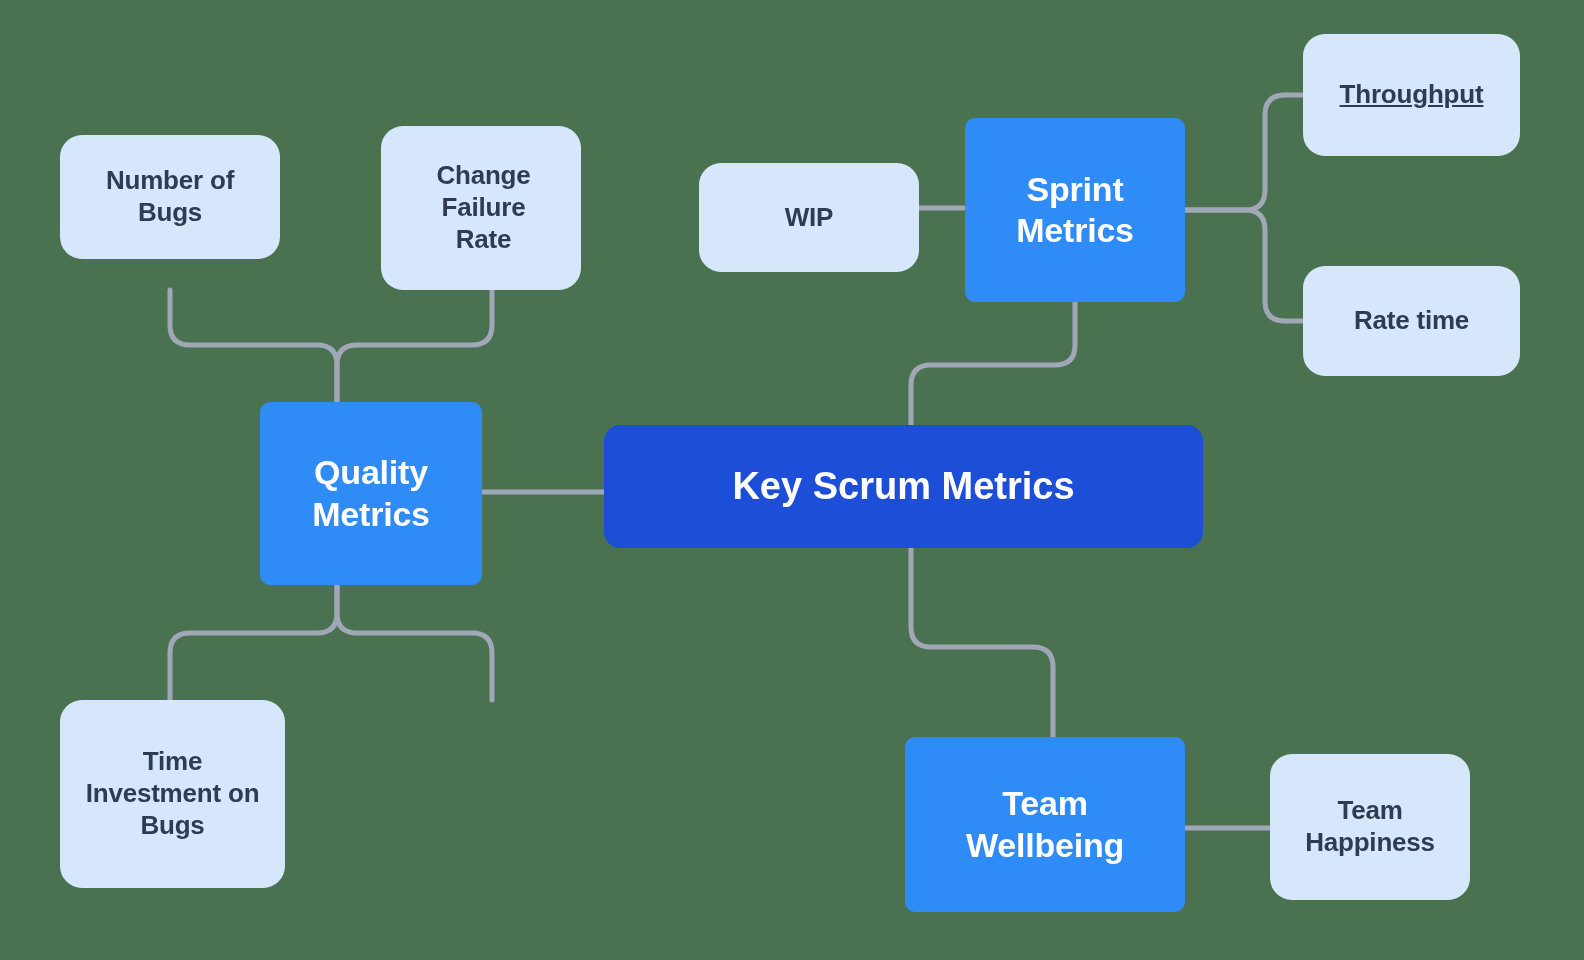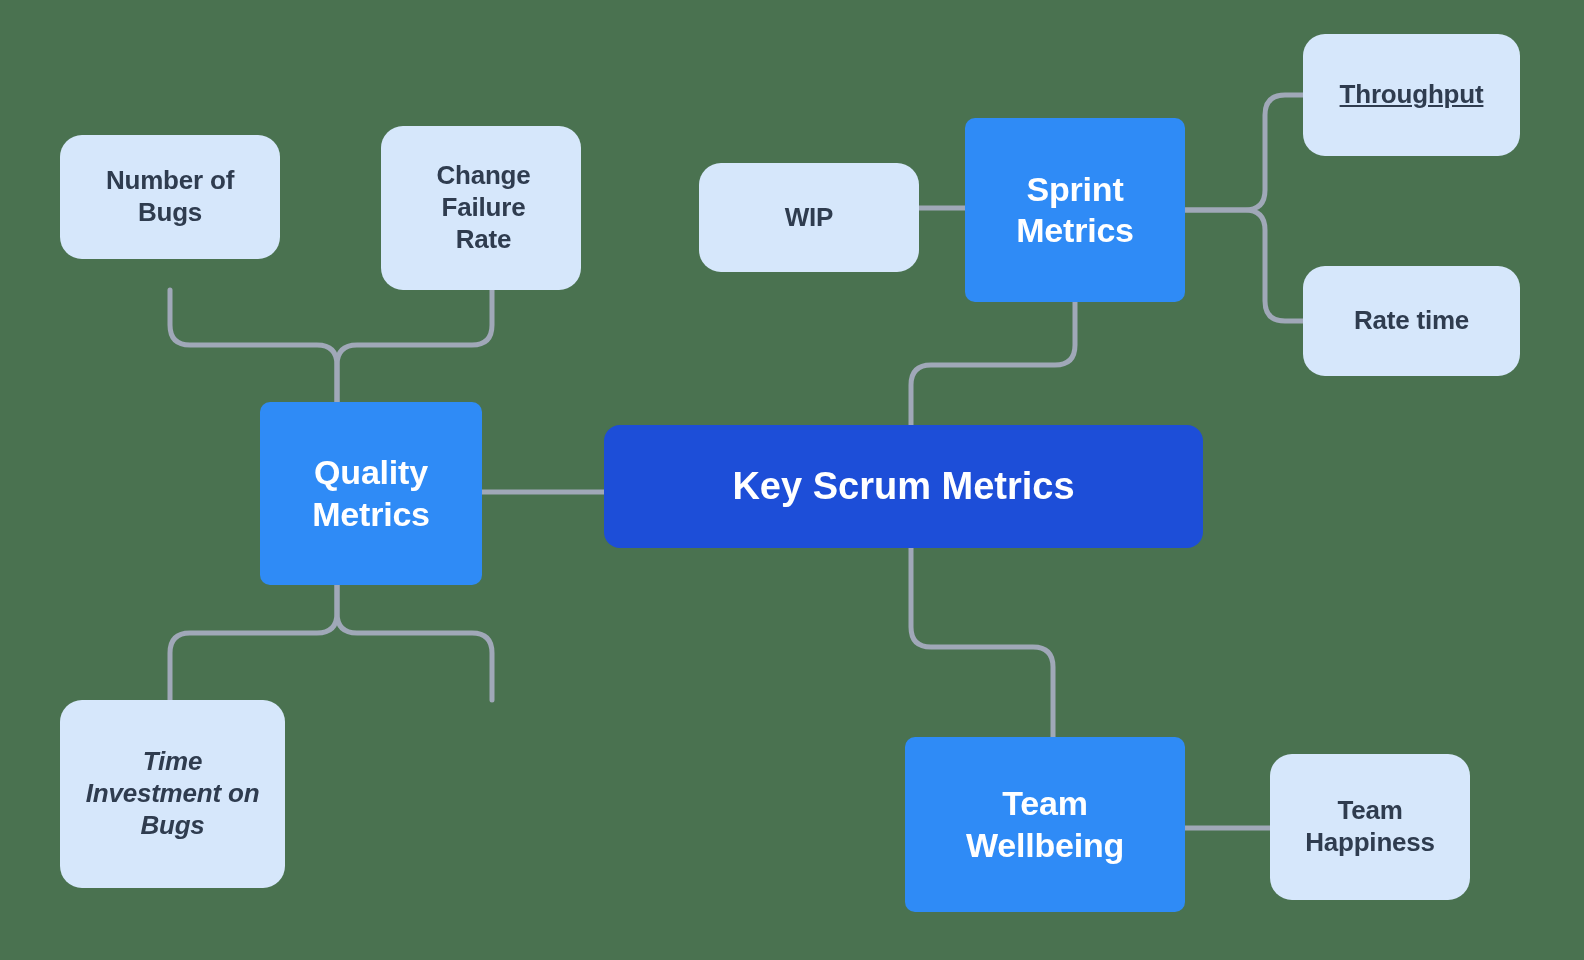--- a/index.html
+++ b/index.html
@@ -84,21 +84,21 @@
     <div class="node branch" style="left: 225px; top: 402px; width: 222px; height: 183px; margin-left: 35px;">Quality
 Metrics</div>
     <div class="node branch" style="left: 965px; top: 118px; width: 220px; height: 184px;">Sprint
 Metrics</div>
     <div class="node branch" style="left: 905px; top: 737px; width: 280px; height: 175px;">Team
 Wellbeing</div>
     <div class="node leaf" style="left: 60px; top: 135px; width: 220px; height: 124px;">Number of
 Bugs</div>
     <div class="node leaf" style="left: 381px; top: 126px; width: 200px; height: 164px; padding-left: 15px;">Change Failure
 Rate</div>
-    <div class="node leaf" style="left: 60px; top: 700px; width: 225px; height: 188px; font-style: italic;">Time
+    <div class="node leaf" style="left: 60px; top: 700px; width: 225px; height: 188px;">Time
 Investment on
 Bugs</div>
     <div class="node leaf" style="left: 699px; top: 153px; width: 220px; height: 109px; margin-top: 10px;">WIP</div>
     <div class="node leaf" style="left: 1303px; top: 34px; width: 217px; height: 122px; text-decoration: underline;">Throughput</div>
     <div class="node leaf" style="left: 1303px; top: 266px; width: 217px; height: 110px;">Rate time</div>
     <div class="node leaf" style="left: 1270px; top: 754px; width: 200px; height: 146px;">Team
 Happiness</div>
   </div>
 
 </body></html>

